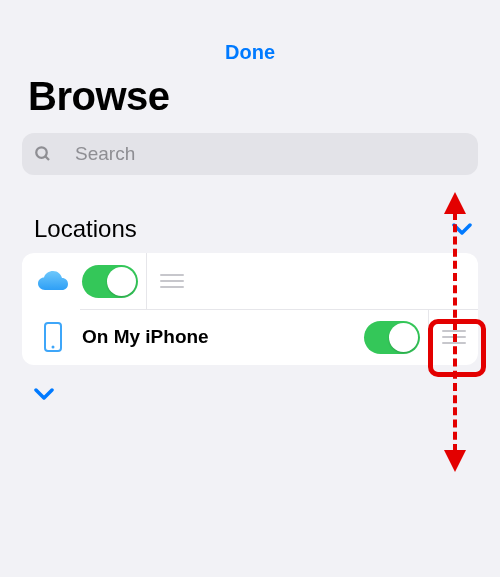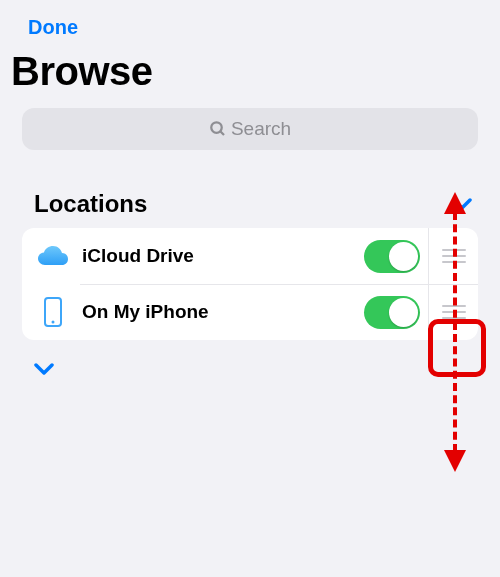--- a/index.html
+++ b/index.html
@@ -6,69 +6,69 @@
   body {
     width: 500px;
     height: 577px;
     background: #f2f2f6;
     font-family: -apple-system, BlinkMacSystemFont, "Helvetica Neue", Arial, sans-serif;
     position: relative;
     overflow: hidden;
   }
   .header {
     display: flex;
-    justify-content: flex-start;
+    justify-content: center;
     padding: 16px 28px 10px 28px;
+    margin-top: 25px;
   }
   .done-btn {
     color: #007aff;
     font-size: 20px;
     font-weight: 700;
     background: none;
     border: none;
     cursor: pointer;
   }
   .title {
     font-size: 40px;
     font-weight: 800;
-    padding: 0 28px 14px 11px;
+    padding: 0 28px 14px 28px;
     letter-spacing: -0.5px;
   }
   .search-wrap {
     padding: 0 22px 18px 22px;
   }
   .search {
     background: #e3e3e8;
     border-radius: 12px;
     height: 42px;
     display: flex;
     align-items: center;
     padding: 16px 12px;
-    gap: 4px;
-    justify-content: center;
+    gap: 23px;
   }
   .search span.icon {
     color: #8e8e93;
     font-size: 18px;
     display: flex;
     align-items: center;
   }
   .search span.placeholder {
     color: #8e8e93;
     font-size: 19px;
   }
   .section-header {
     display: flex;
     justify-content: space-between;
     align-items: center;
     padding: 22px 28px 10px 34px;
   }
   .section-header .label {
     font-size: 24px;
-    font-weight: 700;
+    font-weight: 400;
   }
   .chevron {
     color: #007aff;
     display: flex;
     align-items: center;
   }
   .list {
     background: #ffffff;
     border-radius: 12px;
     margin: 0 22px;
@@ -222,21 +222,20 @@
       <svg width="32" height="22" viewBox="0 0 32 22">
           <defs>
             <linearGradient id="icg" x1="0" y1="0" x2="0" y2="1">
               <stop offset="0" stop-color="#6ec8fb"></stop>
               <stop offset="1" stop-color="#2e9ff6"></stop>
             </linearGradient>
           </defs>
           <path d="M25 20 H8 C4 20 1 17 1 13.5 C1 10 4 7.5 7 7.5 C8 3.5 12 1 16 1 C21 1 24 4.5 25 8 C28.5 8 31 10.5 31 14 C31 17.5 28.5 20 25 20 Z" fill="url(#icg)"></path>
         </svg>
     </div>
-    <span class="row-label">iCloud Drive</span>
     <div class="toggle"></div>
     <div class="drag-slot">
       <div class="drag-lines">
           <span></span>
           <span></span>
           <span></span>
         </div>
     </div>
   </div>
 

